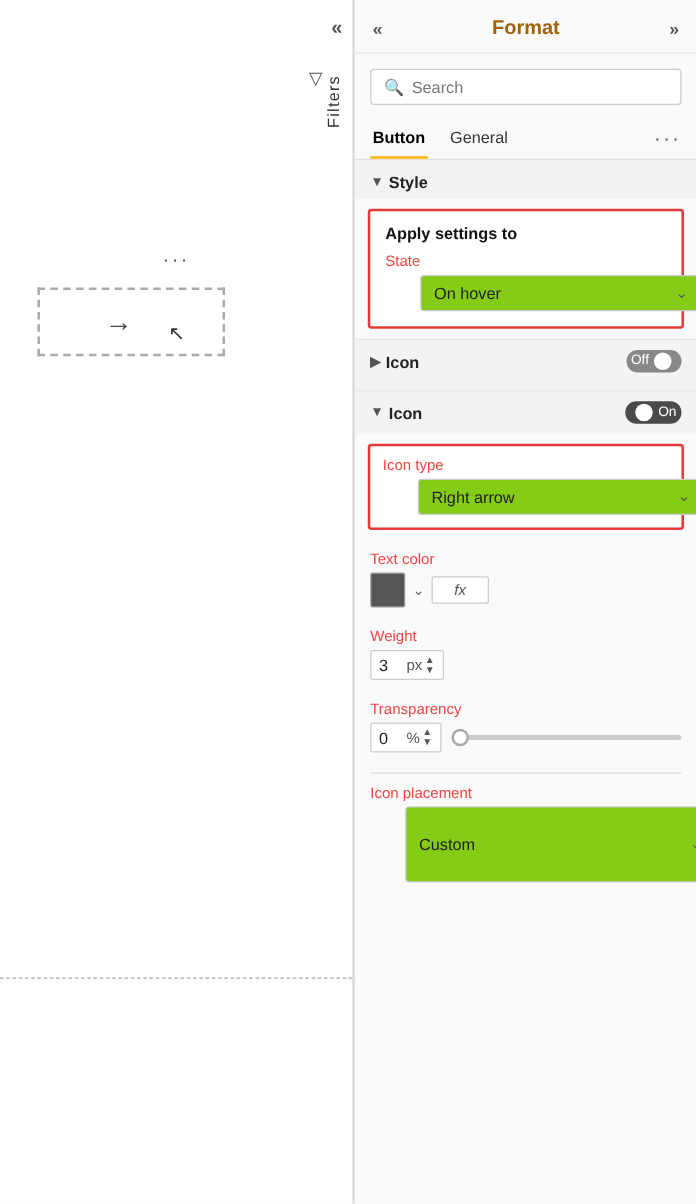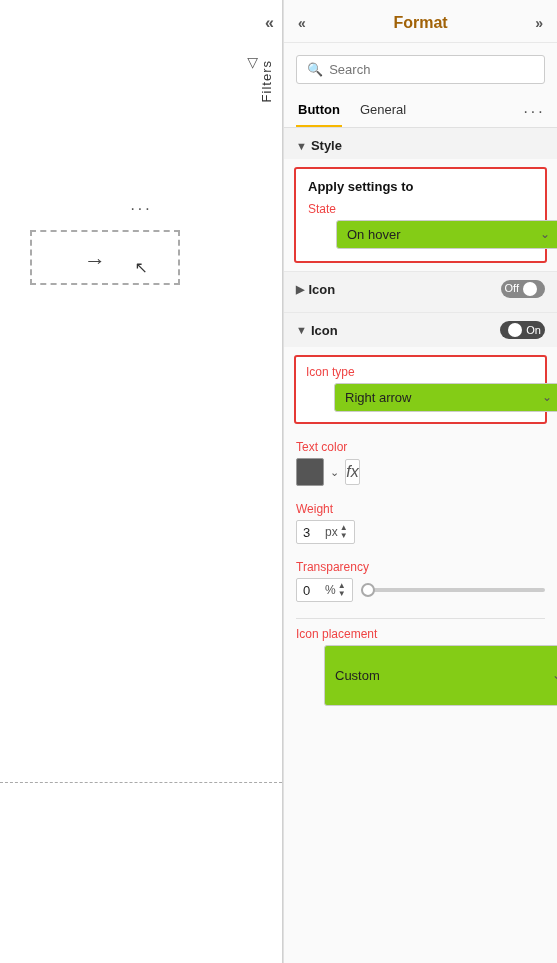--- a/index.html
+++ b/index.html
@@ -357,22 +357,22 @@
 
     .color-chevron {
       font-size: 11px;
       color: #555;
       cursor: pointer;
     }
 
     .fx-btn {
       border: 1px solid #ccc;
       border-radius: 2px;
-      padding: 3px 0;
-      font-size: 16px;
+      padding: 3px 17px;
+      font-size: 12px;
       font-style: italic;
       cursor: pointer;
       background: #fff;
       color: #555;
     }
 
     
     .weight-input-row {
       display: flex;
       align-items: center;

